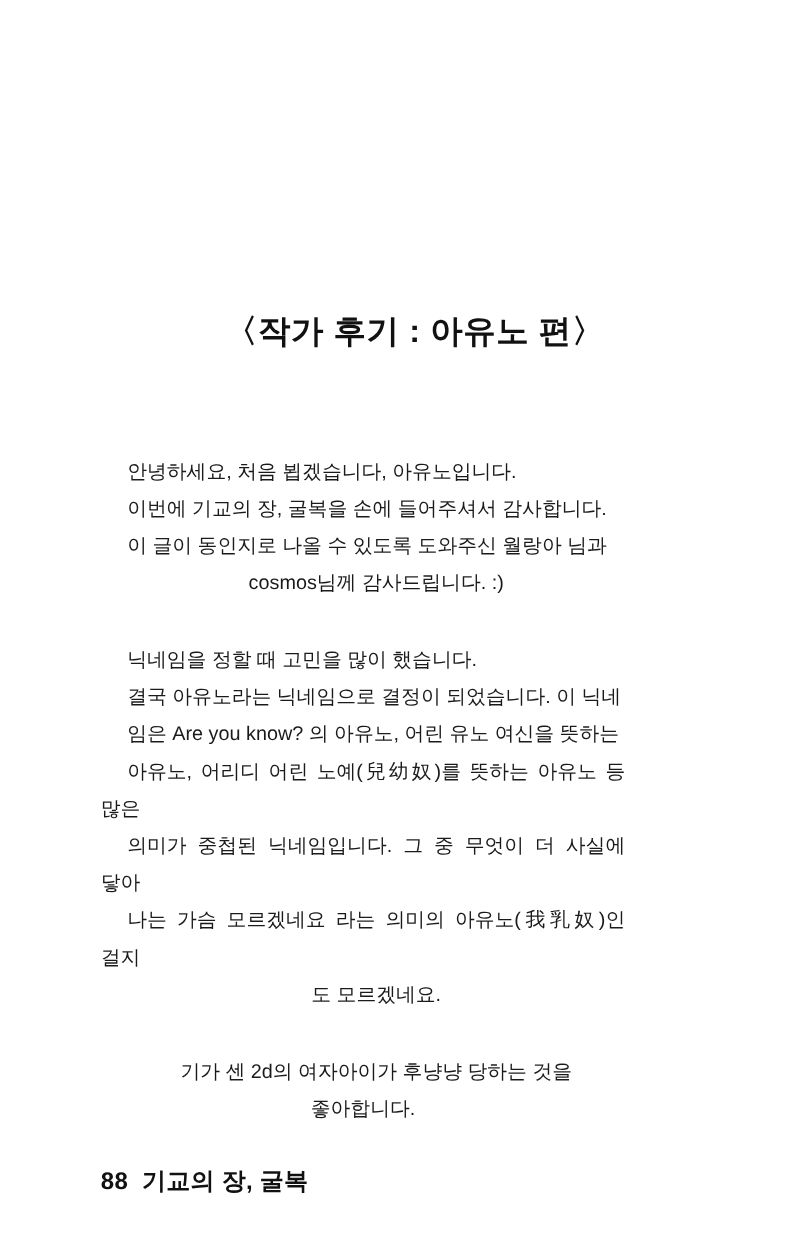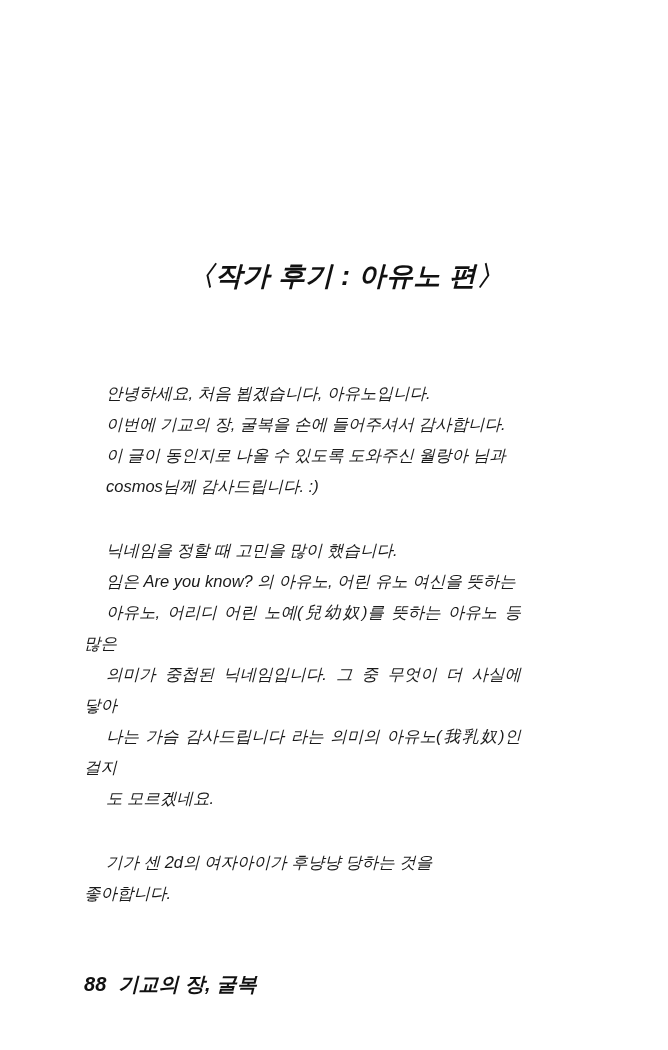--- a/index.html
+++ b/index.html
@@ -13,21 +13,20 @@
     font-family: "Liberation Sans", sans-serif;
     color: #141414;
     overflow: hidden;
     position: relative;
   }
   .page {
     position: relative;
     width: 576px;
     height: 1050px;
     box-sizing: border-box;
-    font-style: italic;
   }
   .title {
     position: absolute;
     top: 258px;
     right: 72px;
     font-size: 27px;
     font-weight: 700;
     letter-spacing: 0.5px;
     color: #111111;
     white-space: nowrap;
@@ -68,21 +67,21 @@
   .jblock {
     text-align: justify;
     text-justify: inter-character;
   }
   .jblock > .line {
     display: block;
     text-align: justify;
     text-justify: inter-character;
   }
   .jblock > .line:last-child {
-    text-align: left;
+    text-align: center;
   }
   .line {
     white-space: normal;
   }
   .line-indent { text-indent: 22px; }
 </style>
 </head>
 <body>
 
 <div class="page">
@@ -95,24 +94,25 @@
       <span class="line line-indent">안녕하세요, 처음 뵙겠습니다, 아유노입니다.</span>
       <span class="line line-indent">이번에 기교의 장, 굴복을 손에 들어주셔서 감사합니다.</span>
       <span class="line line-indent">이 글이 동인지로 나올 수 있도록 도와주신 월랑아 님과</span>
       <span class="line">cosmos님께 감사드립니다. :)</span>
     </div>
 
     <div class="gap-md"></div>
 
     <div class="para jblock">
       <span class="line line-indent">닉네임을 정할 때 고민을 많이 했습니다.</span>
+      <span class="line line-indent">결국 아유노라는 닉네임으로 결정이 되었습니다. 이 닉네</span>
       <span class="line">임은 Are you know? 의 아유노, 어린 유노 여신을 뜻하는</span>
       <span class="line">아유노, 어리디 어린 노예(兒幼奴)를 뜻하는 아유노 등 많은</span>
       <span class="line">의미가 중첩된 닉네임입니다. 그 중 무엇이 더 사실에 닿아</span>
-      <span class="line line-indent">나는 가슴 감사드립니다 라는 의미의 아유노(我乳奴)인 걸지</span>
+      <span class="line line-indent">나는 가슴 모르겠네요 라는 의미의 아유노(我乳奴)인 걸지</span>
       <span class="line">도 모르겠네요.</span>
     </div>
 
     <div class="gap-md"></div>
 
     <div class="para jblock">
       <span class="line line-indent">기가 센 2d의 여자아이가 후냥냥 당하는 것을 좋아합니다.</span>
     </div>
 
   </div>

